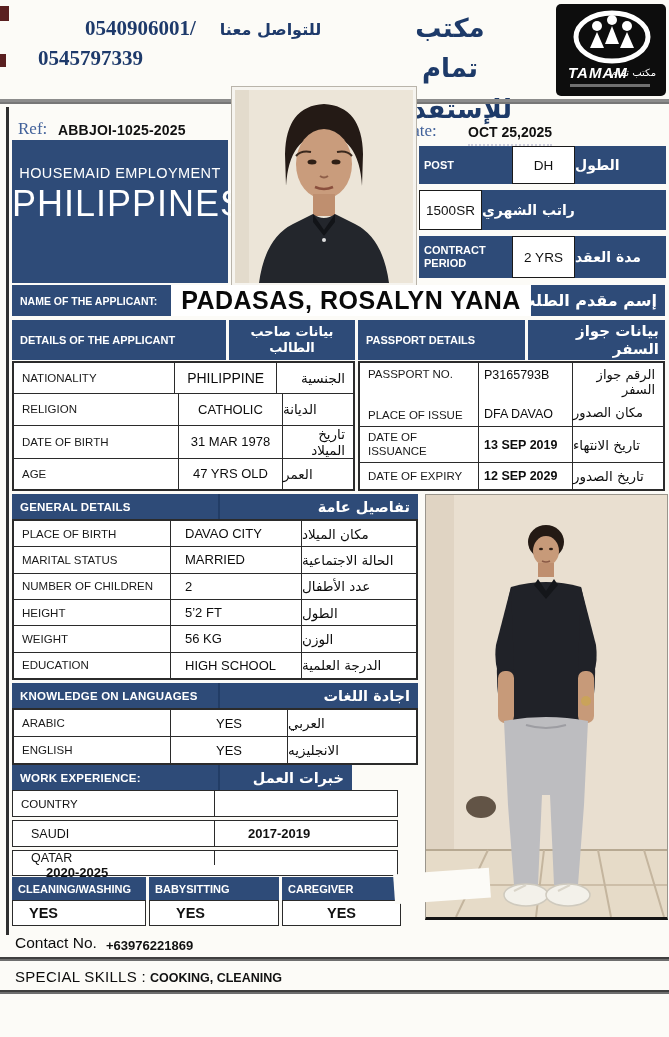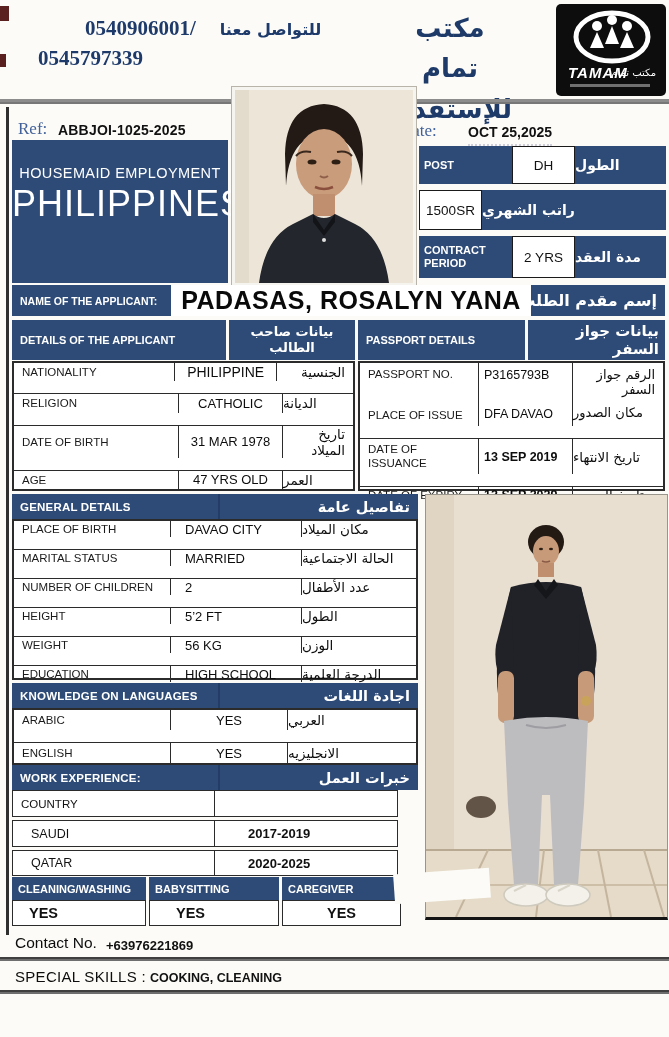--- a/index.html
+++ b/index.html
@@ -13,21 +13,21 @@
   .rule-top{left:0;top:99px;width:669px;height:2px;background:#fff;border-top:3px solid #8c8c8c;border-bottom:2px solid #777;}
   .rule-thin{left:0;width:669px;height:2px;background:#fff;border-top:2px solid #3f3f3f;border-bottom:2px solid #6e6e6e;}
   .leftedge{left:6px;top:107px;width:3px;height:828px;background:#2f2f2f;}
   .speck{background:#5a2020;}
   
   .bar{display:flex;align-items:center;justify-content:space-between;}
   .bar .en{font-weight:bold;font-size:11.5px;padding-left:8px;letter-spacing:.2px;}
   .bar .arh{font-weight:bold;font-size:14.5px;padding-right:8px;}
   .bardiv{position:absolute;left:206px;top:0;bottom:0;width:2px;background:#223d66;}
   
-  .tbl{border:2px solid #2b2b2b;display:flex;flex-direction:column;background:#fff;gap:12px;}
+  .tbl{border:2px solid #2b2b2b;display:flex;flex-direction:column;background:#fff;}
   .trow{display:flex;flex:1;}
   .trow + .trow{border-top:1.5px solid #2b2b2b;}
   .cl{font-size:11.5px;padding-left:8px;display:flex;align-items:center;border-right:1.5px solid #2b2b2b;color:#1a1a1a;}
   .cv{font-size:13px;font-weight:500;display:flex;align-items:center;justify-content:center;border-right:1.5px solid #2b2b2b;color:#0d0d0d;}
   .ca{font-size:13.5px;display:flex;align-items:center;justify-content:flex-end;padding-right:8px;color:#0d0d0d;}
   .stack{display:flex;flex-direction:column;justify-content:space-between;padding-top:5px;padding-bottom:5px;}
   
   .orow{position:absolute;display:flex;width:247px;}
   .olab{width:93px;background:#2e4b78;color:#fff;font-size:11px;font-weight:bold;display:flex;align-items:center;padding-left:5px;box-sizing:border-box;line-height:1.15;}
   .oval{width:63px;background:#fff;border:1.5px solid #1a1a1a;display:flex;align-items:center;justify-content:center;font-size:13.5px;font-weight:500;box-sizing:border-box;}
@@ -234,35 +234,35 @@
       <div class="cv" style="width:116px;">YES</div>
       <div class="ca ar" style="flex:1;">العربي</div>
     </div>
     <div class="trow">
       <div class="cl" style="width:148px;">ENGLISH</div>
       <div class="cv" style="width:116px;">YES</div>
       <div class="ca ar" style="flex:1;">الانجليزيه</div>
     </div>
   </div>
 
-  <div class="c blue bar" style="left:12px;top:765px;width:406px;height:25px;">
+  <div class="c blue bar" style="left:12px;top:765px;width:340px;height:25px;">
     <span class="en">WORK EXPERIENCE:</span>
     <span class="arh ar">خبرات العمل</span>
     <span class="bardiv"></span>
   </div>
 
   <div class="c" style="left:12px;top:790px;width:386px;height:27px;border:1.5px solid #2b2b2b;display:flex;background:#fff;">
     <div style="width:202px;border-right:1.5px solid #2b2b2b;display:flex;align-items:center;padding-left:8px;font-size:11.5px;box-sizing:border-box;">COUNTRY</div>
     <div style="flex:1;"></div>
   </div>
   <div class="c" style="left:12px;top:820px;width:386px;height:27px;border:1.5px solid #2b2b2b;display:flex;background:#fff;">
     <div style="width:202px;border-right:1.5px solid #2b2b2b;display:flex;align-items:center;padding-left:18px;font-size:12.5px;box-sizing:border-box;">SAUDI</div>
     <div style="flex:1;display:flex;align-items:center;padding-left:33px;font-size:13px;font-weight:600;">2017-2019</div>
   </div>
-  <div class="c" style="left:12px;top:850px;width:386px;height:26px;border:1.5px solid #2b2b2b;display:flex;background:#fff;">
+  <div class="c" style="left:12px;top:850px;width:386px;height:26px;border:1.5px solid #2b2b2b;display:flex;background:#fff;flex-direction:column;">
     <div style="width:202px;border-right:1.5px solid #2b2b2b;display:flex;align-items:center;padding-left:18px;font-size:12.5px;box-sizing:border-box;">QATAR</div>
     <div style="flex:1;display:flex;align-items:center;padding-left:33px;font-size:13px;font-weight:600;">2020-2025</div>
   </div>
 
   <div class="c skhead" style="left:12px;top:877px;width:134px;height:23px;">CLEANING/WASHING</div>
   <div class="c skhead" style="left:149px;top:877px;width:130px;height:23px;">BABYSITTING</div>
   <div class="c skhead" style="left:282px;top:877px;width:119px;height:23px;">CAREGIVER</div>
 
   <div class="c skval" style="left:12px;top:900px;width:134px;height:26px;padding-left:16px;">YES</div>
   <div class="c skval" style="left:149px;top:900px;width:130px;height:26px;padding-left:26px;">YES</div>

